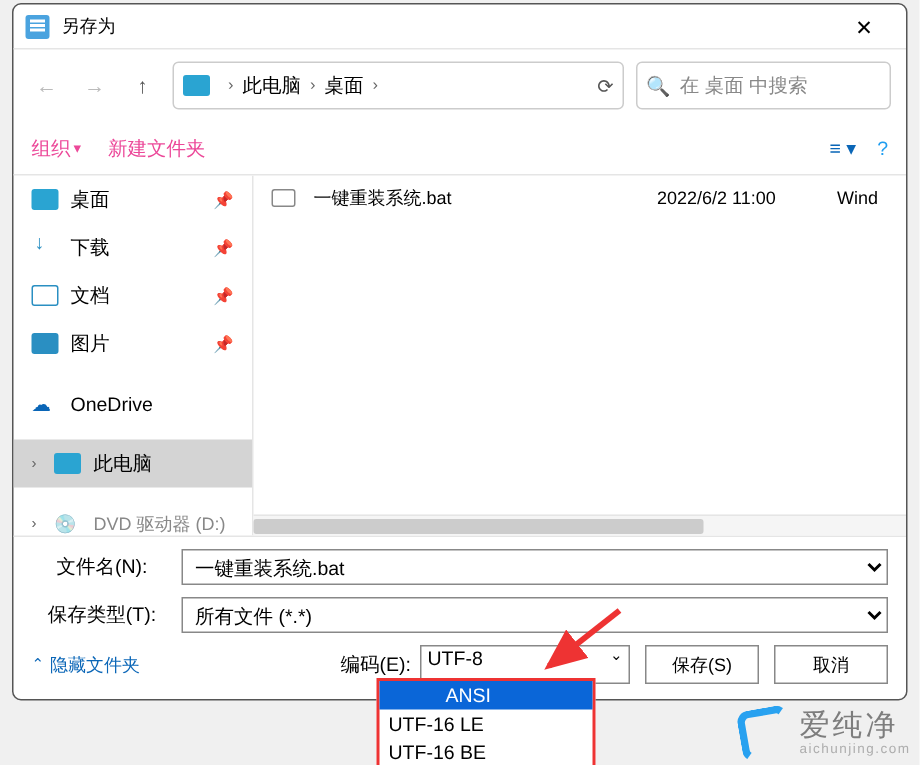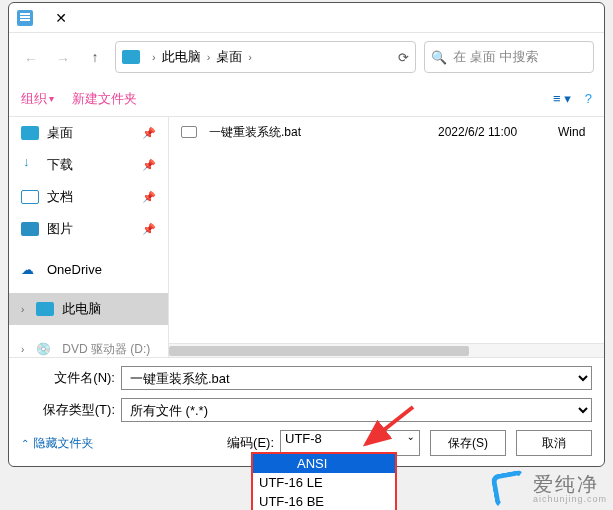--- a/index.html
+++ b/index.html
@@ -42,21 +42,21 @@
   .col2 { flex:1; padding-left:20px; }
   .col3 { width:120px; }
   .col4 { width:46px; }
   .row { height: 30px; display:flex; align-items:center; font-size:12px; }
   .row .ico { width:40px; display:flex; justify-content:center; }
   .row .ico span { width:16px; height:12px; border:1px solid #888; border-radius:2px; }
   .hscroll { height:14px; border-top:1px solid #e5e5e5; background:#f5f5f5; position:absolute; left:0; right:0; bottom:0; }
   .hscroll .thumb { position:absolute; left:0; top:2px; height:10px; width:300px; background:#ccc; border-radius:2px; }
   .bottom { padding: 8px 12px 10px 12px; font-size:13px; }
   .field { display:flex; align-items:center; margin-bottom:8px; }
-  .field label { width:100px; text-align:right; padding-right:6px; }
+  .field label { width:100px; text-align:center; padding-right:6px; }
   .field select, .field .combo { flex:1; height:24px; border:1px solid #888; font-size:13px; padding: 0 4px; background:#fff; }
   .footer-row { display:flex; align-items:center; margin-top:6px; }
   .hide-link { color:#0a66b7; font-size:12px; display:flex; align-items:center; gap:4px; }
   .enc-label { margin-left:auto; padding-right:6px; }
   .enc-combo { width:140px; height:26px; border:1px solid #888; font-size:13px; padding:0 4px; display:flex; align-items:flex-start; justify-content:space-between; background:#fff; }
   .btn { width:76px; height:26px; border:1px solid #888; background:#fff; font-size:12px; margin-left:10px; }
   
   .dropdown { position:absolute; left:251px; top:452px; width:146px; border:2px solid #e33; background:#fff; font-size:13px; z-index:10; }
   .dropdown .opt { padding:2px 6px; }
   .dropdown .opt.sel { background:#0a66d8; color:#fff;padding-left:44px; }
@@ -67,20 +67,21 @@
   .watermark .logo { width:34px; height:34px; border:5px solid #1e9df0; border-radius:8px; border-right-color:transparent; border-bottom-color:transparent; transform:rotate(-10deg); }
   .watermark .txt { font-size:20px; color:#777; line-height:1; letter-spacing:2px; }
   .watermark .sub { font-size:9px; color:#aaa; letter-spacing:1px; }
 </style>
 </head>
 <body>
 
 <div class="window">
   <div class="titlebar">
     <span class="icon"></span>
+    <span class="title">另存为</span>
     <span class="close">✕</span>
   </div>
 
   <div class="nav">
     <span class="arrow disabled">←</span>
     <span class="arrow disabled">→</span>
     <span class="arrow">↑</span>
     <div class="breadcrumb">
       <span class="pc-icon"></span>
       <span class="sep">›</span>

